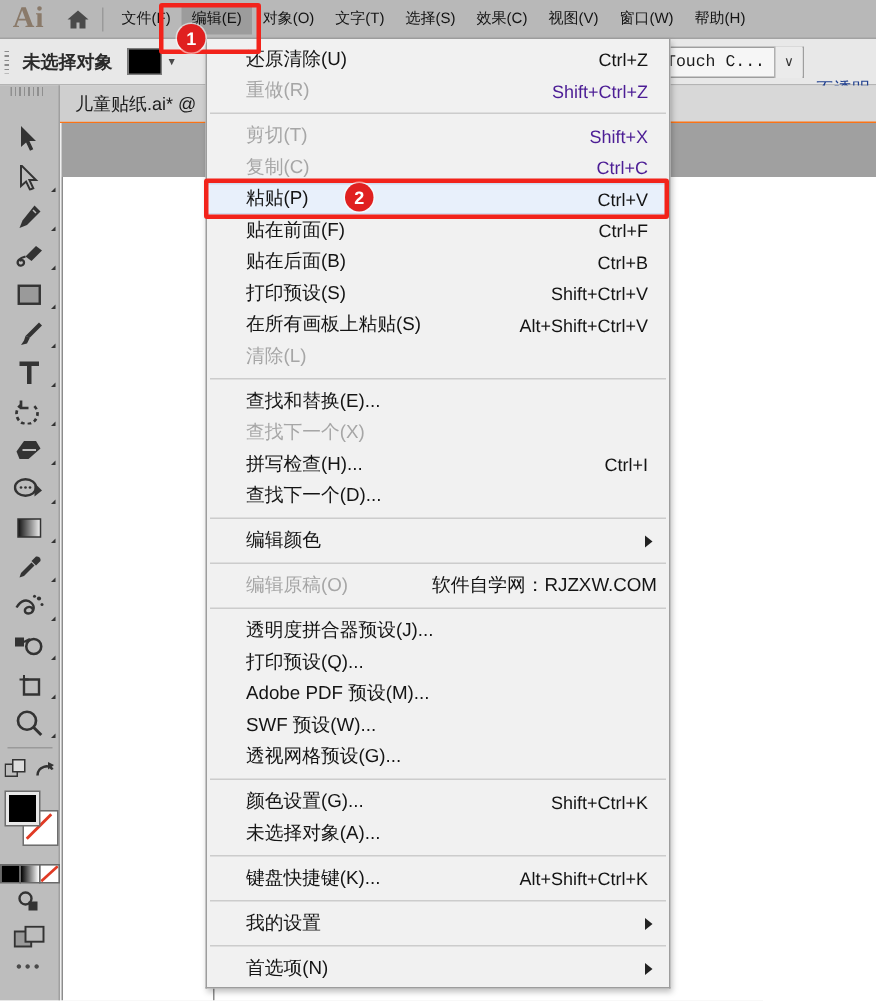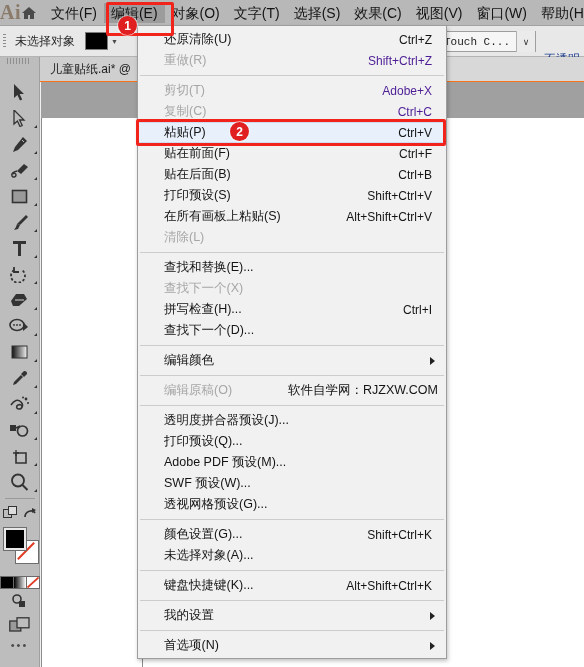--- a/index.html
+++ b/index.html
@@ -22,34 +22,34 @@
   }
   .ai-logo {
     width:38px; height:26px; display:flex; align-items:center; justify-content:center;
     font-family:"Liberation Serif", serif;
     font-size:20px; font-weight:bold; color:#8a7a6a; letter-spacing:0.5px;
   }
   .home-icon { width:28px; height:26px; display:flex; align-items:center; justify-content:center; }
   .mb-sep { width:1px; height:16px; background:#9a9a9a; margin:0 5px 0 2px; }
   .menu-item {
     padding:0 7px; height:20px; line-height:20px;
-    font-size:14px; color:#141414; white-space:nowrap; cursor:default;
+    font-size:10px; color:#141414; white-space:nowrap; cursor:default;
   }
   .menu-item.active { background:#9c9c9c; color:#111; }
 
   
   .controlbar {
     position:absolute; left:0; top:26px; width:584px; height:31px;
     background:#e8e8e8; border-bottom:1px solid #b4b4b4;
     display:flex; align-items:center;
   }
   .grip { width:9px; height:31px; display:flex; align-items:center; justify-content:center; }
   .grip i { display:block; width:3px; height:15px;
     background:repeating-linear-gradient(to bottom,#8c8c8c 0 1px,transparent 1px 3px); }
-  .cb-label { font-size:12px; color:#2a2a2a; padding:0 10px 0 6px; white-space:nowrap; }
+  .cb-label { font-size:12px; color:#2a2a2a; padding:0 10px 0 6px; white-space:nowrap;font-weight:bold; }
   .swatch-wrap { display:flex; align-items:center; }
   .swatch { width:23px; height:18px; background:#000; border:1px solid #7c7c7c; }
   .tiny-caret { font-size:7px; color:#4a4a4a; margin-left:3px; }
   .cb-right { position:absolute; right:0; top:0; height:31px; display:flex; align-items:center; }
   .brush-pick {
     display:flex; align-items:center; height:21px;
     border:1px solid #9e9e9e; background:#f6f6f6; margin-right:0;
   }
   .brush-dot { width:11px; height:11px; border-radius:50%; background:#111; margin:0 5px 0 6px; }
   .brush-name { font-family:"Liberation Mono","DejaVu Sans Mono",monospace; font-size:11px; color:#1a1a1a; padding-right:6px; white-space:nowrap;}
@@ -374,21 +374,21 @@
         <span class="lbl">还原清除(U)</span>
         <span class="accel">Ctrl+Z</span>
       </div>
       <div class="mrow disabled">
         <span class="lbl">重做(R)</span>
         <span class="accel">Shift+Ctrl+Z</span>
       </div>
       <div class="msep"></div>
       <div class="mrow disabled">
         <span class="lbl">剪切(T)</span>
-        <span class="accel">Adobe+X</span>
+        <span class="accel">Shift+X</span>
       </div>
       <div class="mrow disabled">
         <span class="lbl">复制(C)</span>
         <span class="accel">Ctrl+C</span>
       </div>
       <div class="mrow hl">
         <span class="lbl">粘贴(P)</span>
         <span class="accel">Ctrl+V</span>
       </div>
       <div class="mrow">

